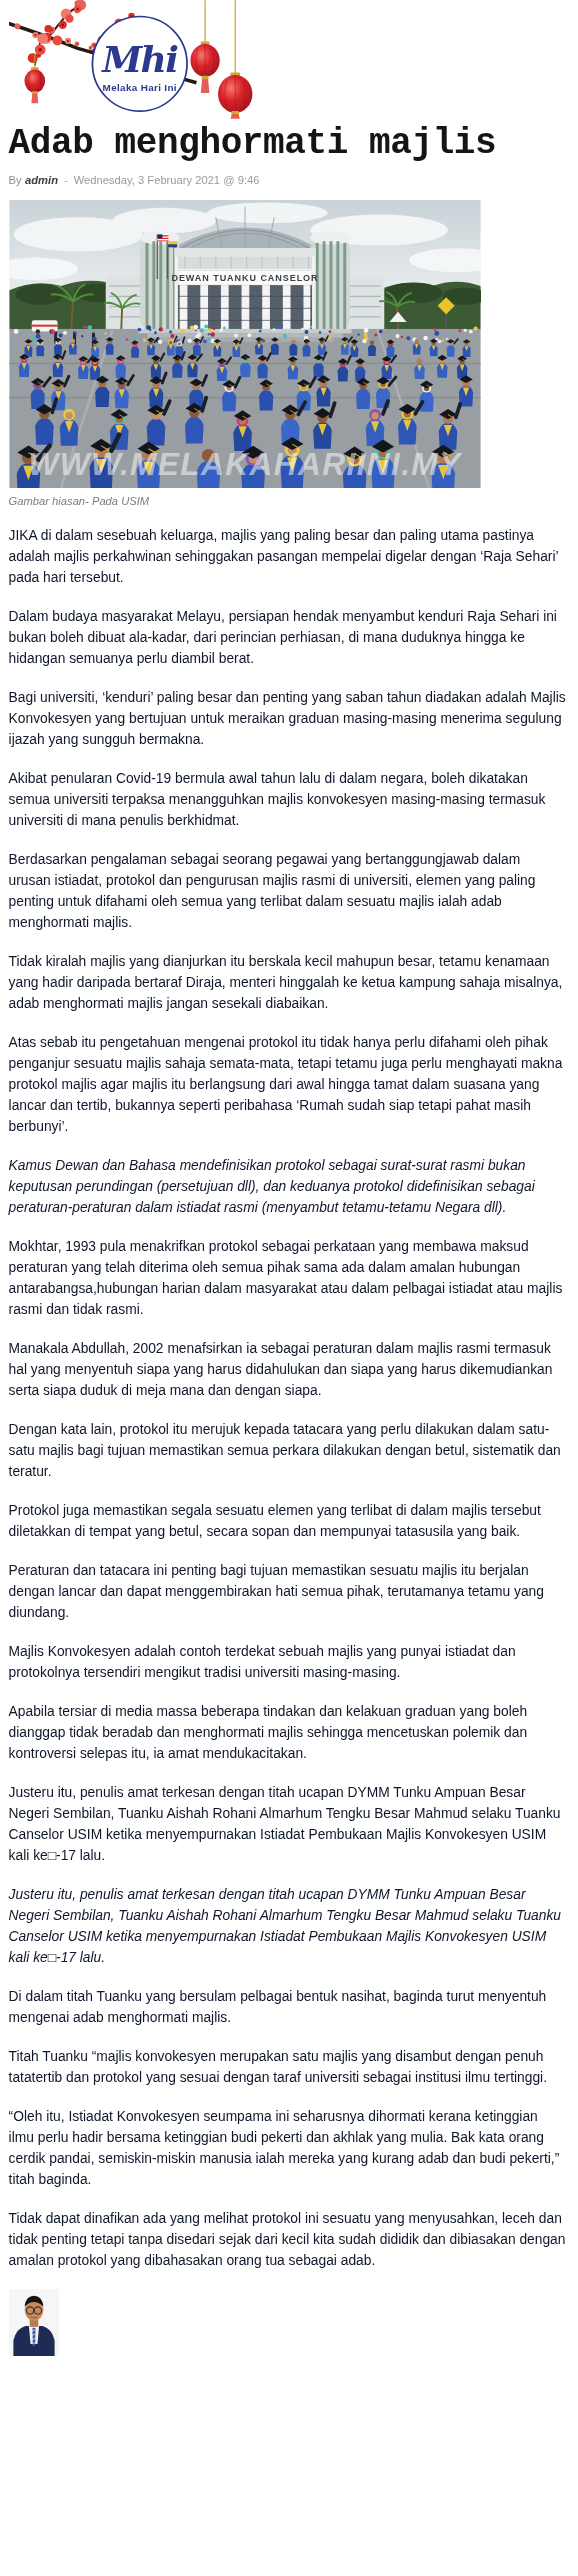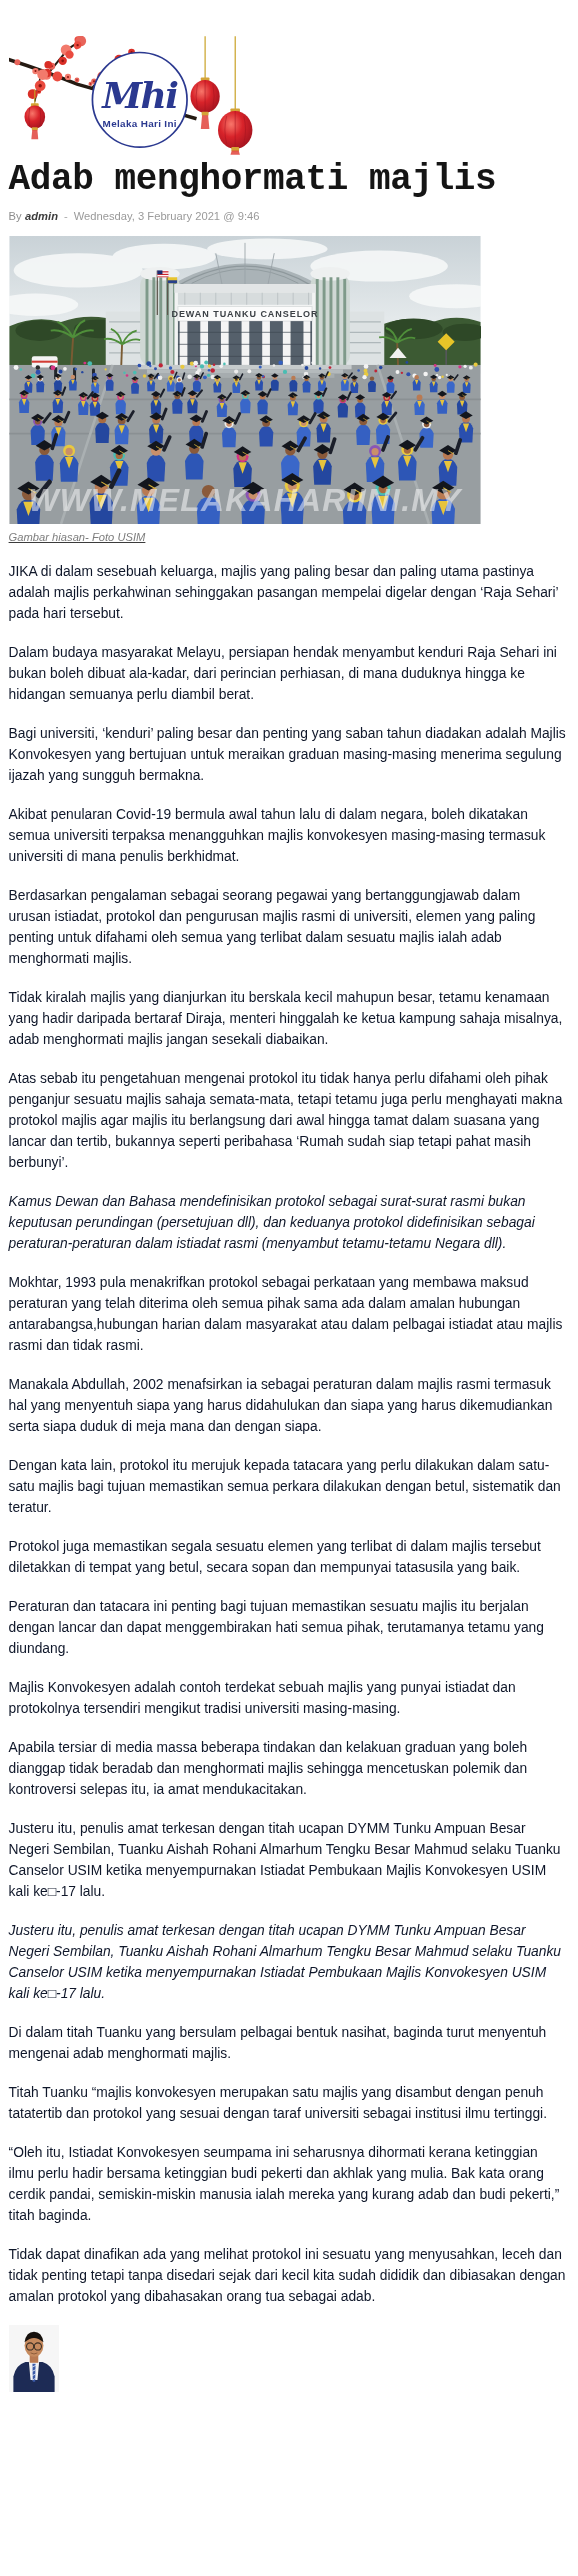--- a/index.html
+++ b/index.html
@@ -1,31 +1,31 @@
 <!DOCTYPE html>
 <html style="font-size:13.8px"><head>
 <meta charset="utf-8">
 <style>
   html,body{margin:0;padding:0;background:#ffffff;}
   body{width:578px;font-family:"Liberation Sans",sans-serif;color:#3b3b3b;}
   .page{padding:0 12px 29px 8.6px;}
 
   
-  .site-header{position:relative;height:119px;overflow:hidden;margin-top:36px;}
+  .site-header{position:relative;height:119px;overflow:hidden;}
   .site-header svg{display:block;}
 
   
   h1.title{font-size:36px;line-height:1.12;font-weight:600;color:#151515;
            letter-spacing:-0.4px;margin:5.2px 0 9.5px;font-family:Liberation Mono, monospace;}
   .byline{font-size:11.2px;color:#8d8d8d;margin:0 0 13.8px;}
   .byline .author{color:#3c3c3c;font-weight:700;text-decoration:none;margin-left:3.4px;font-style:italic;}
   .byline .sep{margin:0 6px;color:#aaaaaa;}
   .byline .date{color:#9a9a9a;}
 
-  figure.photo-fig{margin:0;padding:0;text-decoration:underline;}
+  figure.photo-fig{margin:0;padding:0;}
   figure.photo-fig svg{display:block;}
   figcaption{font-size:11.2px;font-style:italic;color:#7d7d7d;margin-top:6.9px;}
 
   .article-body{font-size:13.8px;line-height:21px;color:#0f172a;max-width:558px;}
   .article-body p{margin:18px 0;}
   .article-body p.tight{margin-top:13px;font-style:italic;}
 
   .author-footer{margin-top:3.4px;}
   .author-footer .portrait{display:block;}
 </style>
@@ -954,21 +954,21 @@
             <path d="M-8,30 L-9,12 Q-6,4 0,4 Q6,4 9,12 L8,30 Z" fill="#3560c2"></path>
             <path d="M-4,6 L4,6 L0,17 Z" fill="#e6c33d"></path>
             <circle cx="0" cy="0" r="5" fill="#b97a52"></circle>
             <polygon points="-8.5,-4 0,-9.5 8.5,-4 0,0.5" fill="#13161d"></polygon>
             <line x1="0" y1="-4" x2="6" y2="-0.5" stroke="#d9b43a" stroke-width="0.8"></line>
           </g>
         </g>
 
       <text x="274" y="320" text-anchor="middle" font-size="37" font-weight="bold" font-style="italic" letter-spacing="1.5" fill="#ffffff" opacity="0.5">WWW.MELAKAHARIINI.MY</text>
     </svg>
-    <figcaption>Gambar hiasan- Foto USIM</figcaption>
+    <figcaption>Gambar hiasan- Pada USIM</figcaption>
   </figure>
 
   <div class="article-body">
       <p>JIKA di dalam sesebuah keluarga, majlis yang paling besar dan paling utama pastinya adalah majlis perkahwinan sehinggakan pasangan mempelai digelar dengan ‘Raja Sehari’ pada hari tersebut.</p>
       <p>Dalam budaya masyarakat Melayu, persiapan hendak menyambut kenduri Raja Sehari ini bukan boleh dibuat ala-kadar, dari perincian perhiasan, di mana duduknya hingga ke hidangan semuanya perlu diambil berat.</p>
       <p>Bagi universiti, ‘kenduri’ paling besar dan penting yang saban tahun diadakan adalah Majlis Konvokesyen yang bertujuan untuk meraikan graduan masing-masing menerima segulung ijazah yang sungguh bermakna.</p>
       <p>Akibat penularan Covid-19 bermula awal tahun lalu di dalam negara, boleh dikatakan semua universiti terpaksa menangguhkan majlis konvokesyen masing-masing termasuk universiti di mana penulis berkhidmat.</p>
       <p>Berdasarkan pengalaman sebagai seorang pegawai yang bertanggungjawab dalam urusan istiadat, protokol dan pengurusan majlis rasmi di universiti, elemen yang paling penting untuk difahami oleh semua yang terlibat dalam sesuatu majlis ialah adab menghormati majlis.</p>
       <p>Tidak kiralah majlis yang dianjurkan itu berskala kecil mahupun besar, tetamu kenamaan yang hadir daripada bertaraf Diraja, menteri hinggalah ke ketua kampung sahaja misalnya, adab menghormati majlis jangan sesekali diabaikan.</p>
       <p>Atas sebab itu pengetahuan mengenai protokol itu tidak hanya perlu difahami oleh pihak penganjur sesuatu majlis sahaja semata-mata, tetapi tetamu juga perlu menghayati makna protokol majlis agar majlis itu berlangsung dari awal hingga tamat dalam suasana yang lancar dan tertib, bukannya seperti peribahasa ‘Rumah sudah siap tetapi pahat masih berbunyi’.</p>

